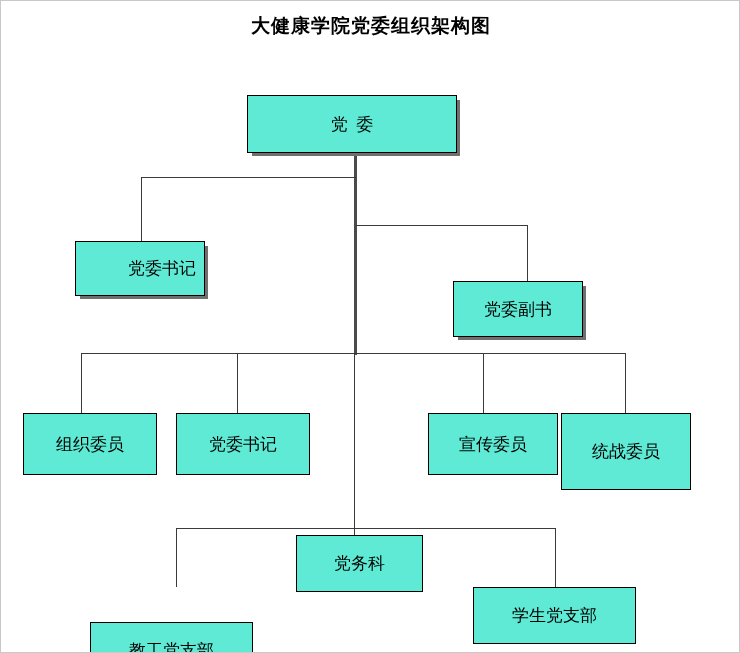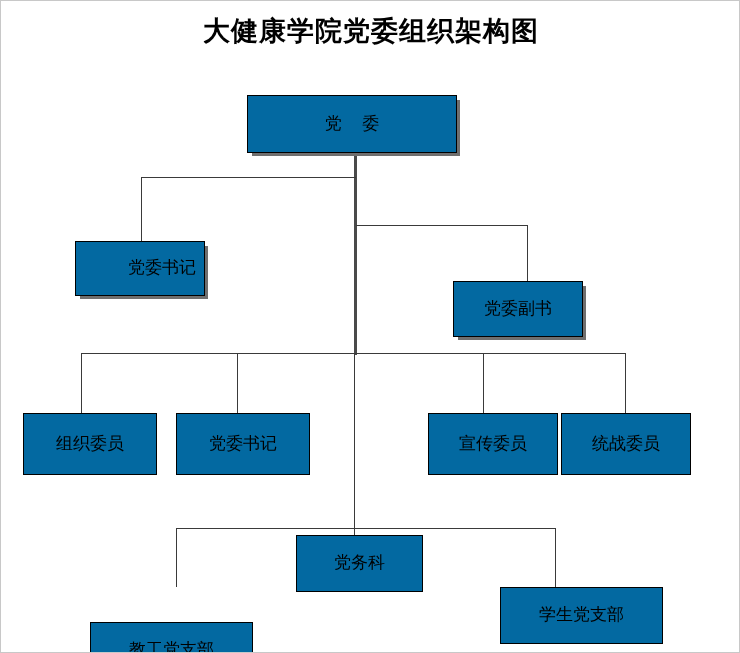--- a/index.html
+++ b/index.html
@@ -16,37 +16,37 @@
     box-sizing: border-box;
     overflow: hidden;
     font-family: "Liberation Sans", "DejaVu Sans", sans-serif;
   }
   .title {
     position: absolute;
     left: 0;
     top: 12px;
     width: 740px;
     text-align: center;
-    font-size: 27px;
+    font-size: 19px;
     font-weight: bold;
     color: #000000;
     letter-spacing: 1px;
     font-family: "Liberation Serif", "DejaVu Serif", serif;
   }
   .node {
     position: absolute;
     box-sizing: border-box;
     border: 1px solid #000000;
-    background: #0369a1;
+    background: #5eead4;
     color: #000000;
     display: flex;
     align-items: center;
     justify-content: center;
     font-size: 17px;
-    font-family: Liberation Mono, monospace;
+    font-family: Liberation Serif, serif;
     z-index: 5;
   }
   .node.shadow {
     box-shadow: 4px 4px 0 -1px #6f6f6f;
   }
   .node .lbl {
     white-space: pre;
     line-height: 1;
   }
   .line {
@@ -91,26 +91,26 @@
       </div>
       <div class="node" style="left: 22px; top: 412px; width: 134px; height: 62px; text-align: right;">
         <span class="lbl">组织委员</span>
       </div>
       <div class="node" style="left: 175px; top: 412px; width: 134px; height: 62px;">
         <span class="lbl">党委书记</span>
       </div>
       <div class="node" style="left: 427px; top: 412px; width: 130px; height: 62px;">
         <span class="lbl">宣传委员</span>
       </div>
-      <div class="node" style="left: 560px; top: 412px; width: 130px; height: 62px;">
+      <div class="node" style="left: 560px; top: 412px; width: 130px; height: 77px;">
         <span class="lbl">统战委员</span>
       </div>
       <div class="node" style="left: 295px; top: 534px; width: 127px; height: 57px;">
         <span class="lbl">党务科</span>
       </div>
       <div class="node" style="left: 89px; top: 621px; width: 163px; height: 57px;">
         <span class="lbl">教工党支部</span>
       </div>
-      <div class="node" style="left: 472px; top: 586px; width: 163px; height: 57px; margin-left: 27px;">
+      <div class="node" style="left: 472px; top: 586px; width: 163px; height: 57px;">
         <span class="lbl">学生党支部</span>
       </div>
     </div>
 </div>
 
 </body></html>

